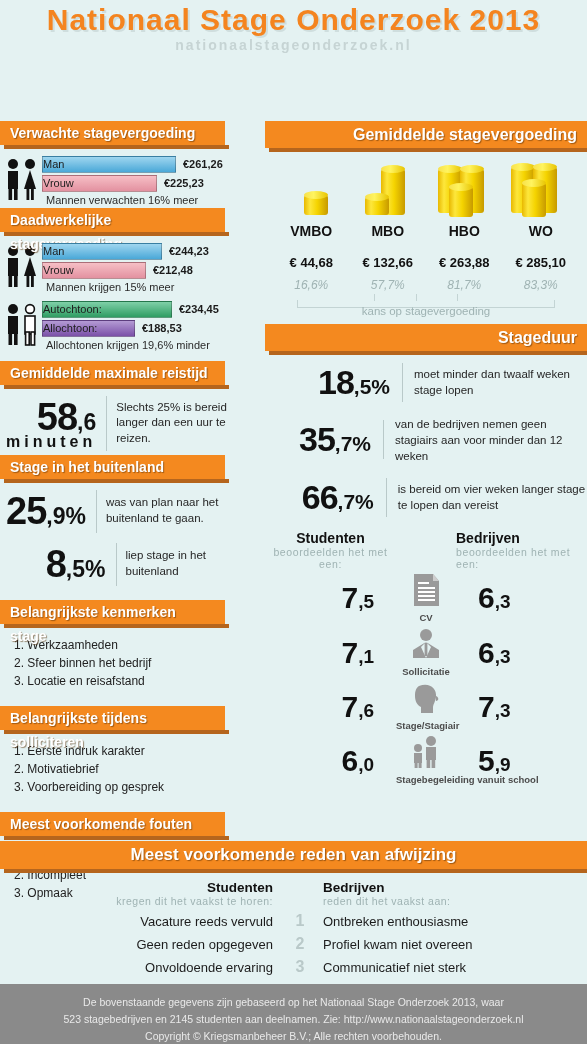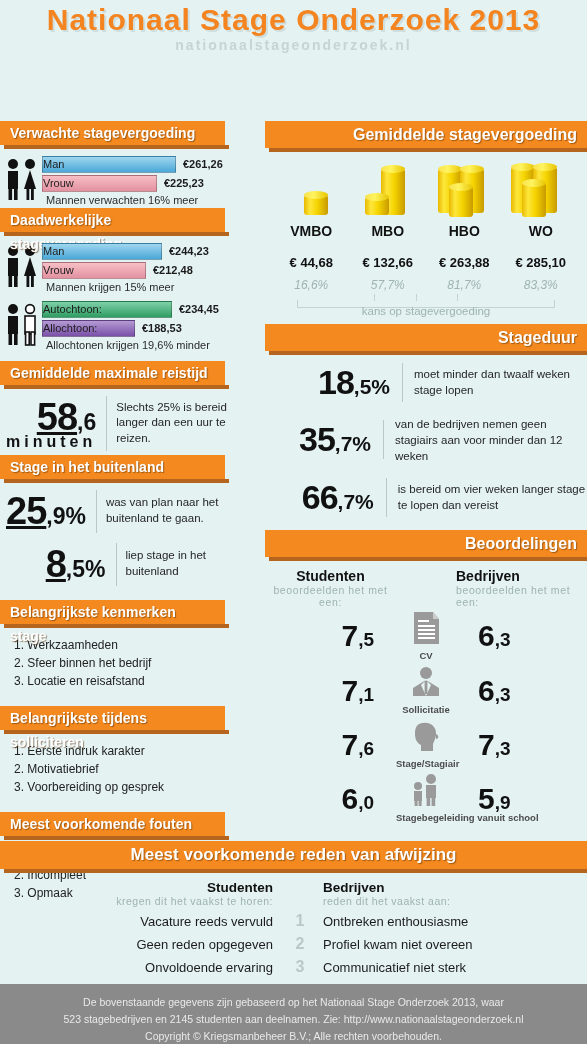--- a/index.html
+++ b/index.html
@@ -60,21 +60,21 @@
   .bar.purple{background:linear-gradient(to bottom,#b49bd4,#7a50a8);}
   .barval{font-size:11px;font-weight:bold;margin-left:7px;white-space:nowrap;color:#1b1b1b;}
   .barnote{font-size:11px;color:#2b2b2b;padding-left:4px;margin-top:1px;}
 
   
   .statrow{display:flex;align-items:center;padding:6px 0 4px 6px;}
   .bignum{
     font-weight:bold;color:#111;width:132px;text-align:right;padding-right:10px;
     border-right:1px solid #b9c9c9;box-sizing:border-box;
   }
-  .bignum .b{font-size:38px;letter-spacing:-1px;text-decoration:underline;}
+  .bignum .b{font-size:38px;letter-spacing:-1px;}
   .bignum .s{font-size:23px;}
   .bignum .unit{display:block;font-size:16px;letter-spacing:4px;text-align:right;margin-top:-6px;}
   .stattext{font-size:11.5px;line-height:1.35;color:#262626;padding-left:9px;}
 
   
   .olist{font-size:12px;line-height:1.5;color:#222;padding:7px 0 8px 14px;}
 
   
   .coinarea{padding-top:4px;}
   .coinrow{display:flex;justify-content:space-around;align-items:flex-end;height:62px;padding:0 14px;}
@@ -348,21 +348,20 @@
           <div class="duurtext">van de bedrijven nemen geen stagiairs aan voor minder dan 12 weken</div>
         </div>
         <div class="duurrow">
           <div class="duurnum">
             <span class="b">66</span><span class="s">,7%</span>
           </div>
           <div class="duurtext">is bereid om vier weken langer stage te lopen dan vereist</div>
         </div>
       </div>
 
-      <div class="hdr right" style="margin-top:6px">Beoordelingen</div>
       <div class="beoheads">
         <div class="c1">
           <div class="t">Studenten</div>
           <div class="st">beoordeelden het met een:</div>
         </div>
         <div class="c2"></div>
         <div class="c3">
           <div class="t">Bedrijven</div>
           <div class="st">beoordeelden het met een:</div>
         </div>

